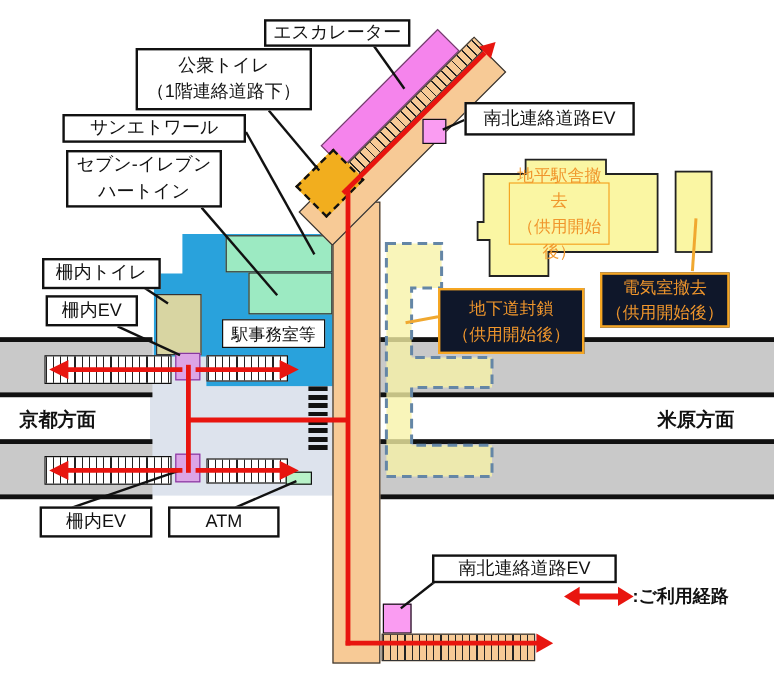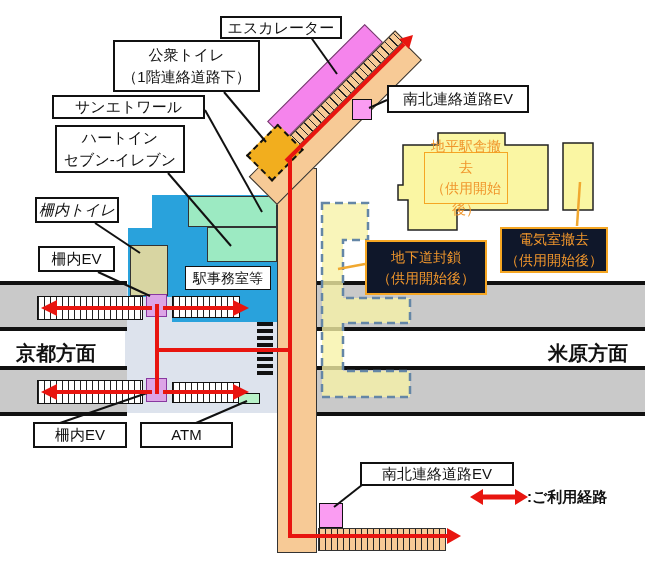--- a/index.html
+++ b/index.html
@@ -7,21 +7,21 @@
          font-family:"Liberation Sans",sans-serif;color:#111;}
   .abs{position:absolute;}
   
   .lbox{position:absolute;background:#fff;border:2px solid #111;display:flex;flex-direction:column;
         align-items:center;justify-content:center;text-align:center;font-size:15px;line-height:1.45;box-sizing:border-box;}
   .lbox.thin{border-width:1px;font-size:14px;}
   
   .obox{position:absolute;background:#0f172a;border:2px solid #F5A623;color:#F0962C;display:flex;flex-direction:column;
         align-items:center;justify-content:center;text-align:center;font-size:14px;line-height:1.5;box-sizing:border-box;}
   .obox.onyellow{background:#FAF6A3;border-width:1px;}
-  .dirtext{position:absolute;font-size:20px;font-weight:bold;color:#111;}
+  .dirtext{position:absolute;font-size:16px;font-weight:bold;color:#111;}
   .platform{position:absolute;background:#C9C9C9;border-top:4px solid #111;border-bottom:4px solid #111;box-sizing:border-box;}
   .stairs{position:absolute;background-color:#fff;border:1px solid #111;box-sizing:border-box;
           background-image:repeating-linear-gradient(90deg,#222 0px,#222 1px,transparent 1px,transparent 6px);}
   .peachsteps{position:absolute;background-color:#F7CA96;border:1px solid #333;box-sizing:border-box;
           background-image:repeating-linear-gradient(90deg,#222 0px,#222 1px,transparent 1px,transparent 6px);}
   .ev-violet{position:absolute;background:#DCA4E6;border:1px solid #8838A0;box-sizing:border-box;}
   .ev-pink{position:absolute;background:#FA9CF2;border:1px solid #111;box-sizing:border-box;}
   svg{position:absolute;left:0;top:0;}
 </style>
 </head>
@@ -128,24 +128,24 @@
     <span>エスカレーター</span>
   </div>
   <div class="lbox" style="left:113px;top:40px;width:147px;height:52px;">
     <span>公衆トイレ</span>
     <span>（1階連絡道路下）</span>
   </div>
   <div class="lbox" style="left:52px;top:95px;width:153px;height:24px;">
     <span>サンエトワール</span>
   </div>
   <div class="lbox" style="left:55px;top:125px;width:130px;height:48px;">
+    <span>セブン-イレブン</span>
     <span>ハートイン</span>
-    <span>セブン-イレブン</span>
   </div>
-  <div class="lbox" style="left:35px;top:197px;width:84px;height:26px;font-style:italic;">
+  <div class="lbox" style="left:35px;top:215px;width:99px;height:26px;">
     <span>柵内トイレ</span>
   </div>
   <div class="lbox" style="left:38px;top:246px;width:77px;height:26px;">
     <span>柵内EV</span>
   </div>
   <div class="lbox thin" style="left:185px;top:266px;width:86px;height:24px;background:#fff;">
     <span>駅事務室等</span>
   </div>
   <div class="lbox" style="left:387px;top:85px;width:142px;height:28px;">
     <span>南北連絡道路EV</span>

